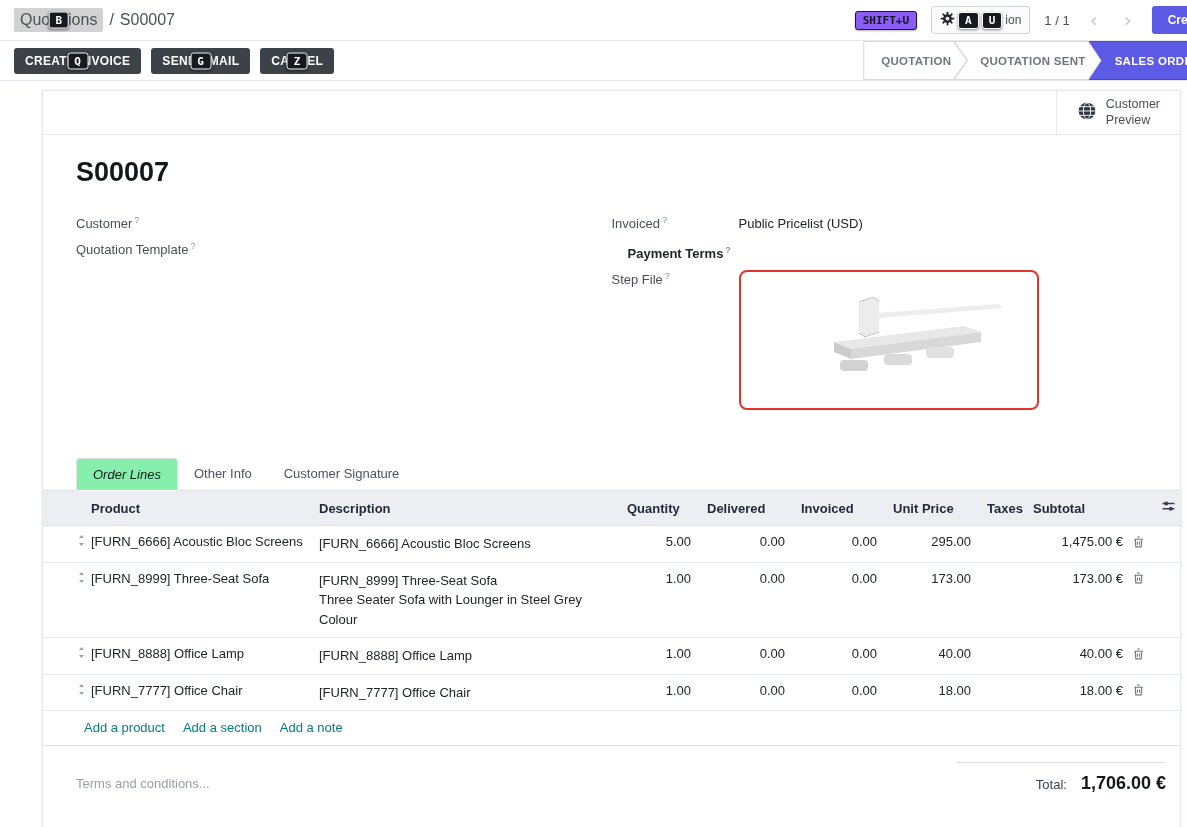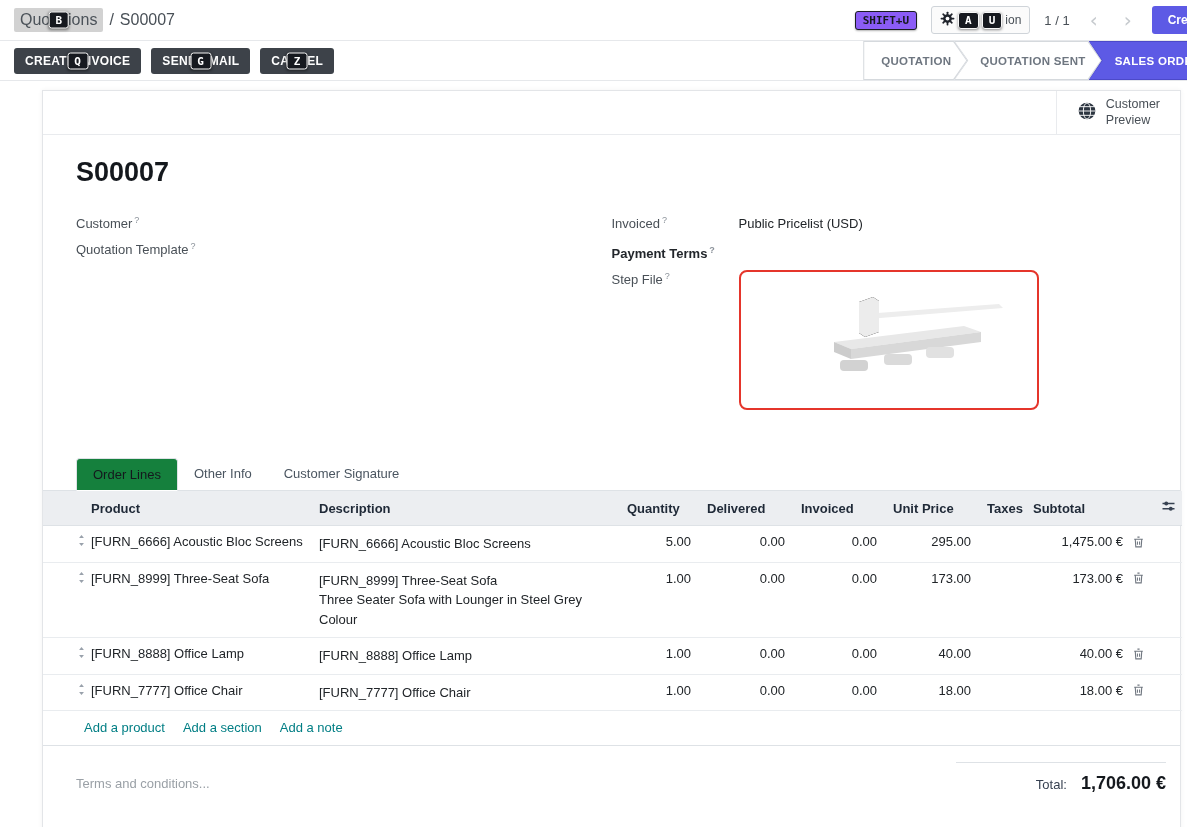--- a/index.html
+++ b/index.html
@@ -55,32 +55,32 @@
     padding:0 20px; border-left:1px solid #e9ebee; background:#fff; cursor:pointer; }
   .cp-text { font-size:12.5px; color:#495057; line-height:1.25; }
   .sheet-body { padding:0 33px; }
   .page-title { font-size:27px; font-weight:bold; color:#14181d; margin:22px 0 26px; }
 
   .field-grid { display:flex; }
   .field-col { width:50%; }
   .field-row { display:flex; margin-bottom:9px; align-items:flex-start; }
   .field-label { width:152px; flex:0 0 152px; color:#495057; padding-top:1px; }
   .field-col.right .field-label { width:127px; flex:0 0 127px; }
-  .field-label.bold { font-weight:bold; color:#22262b; }
+  .field-label.bold { font-weight:bold; color:#22262b;margin-left:16px; }
   .help-sup { color:#8a9199; font-size:9px; vertical-align:super; margin-left:2px; }
   .field-value { color:#212529; line-height:1.6; }
   .link-teal { color:#017e84; cursor:pointer; text-decoration:none; }
   .addr-line { color:#212529; }
   .stepfile-box { width:300px; height:140px; border:2px solid #e5352b; border-radius:8px;
     display:flex; align-items:center; justify-content:center; background:#fff; cursor:pointer; }
 
   
   .tabs { display:flex; margin-top:38px; padding-left:33px; border-bottom:1px solid #dee2e6; }
   .tab { padding:8px 16px; font-size:13px; color:#4a5560; cursor:pointer; position:relative; top:1px; }
-  .tab.active { background:#15803d; border:1px solid #dee2e6; border-bottom-color:#fff; border-radius:4px 4px 0 0; color:#14181d; }
+  .tab.active { background:#86efac; border:1px solid #dee2e6; border-bottom-color:#fff; border-radius:4px 4px 0 0; color:#14181d;font-style:italic; }
 
   
   table.lines { width:100%; border-collapse:collapse; table-layout:fixed; }
   table.lines th { background:#eceef1; font-weight:bold; color:#1f2937; font-size:13px; text-align:left;
     padding:8px 8px; border-bottom:1px solid #dee2e6; }
   table.lines td { padding:8px 8px; border-bottom:1px solid #e9ecef; font-size:13px; color:#212529; vertical-align:top; }
   th.num, td.num { text-align:right; }
   td.desc { white-space:pre-line; line-height:1.5; }
   td.hl, .hl { color:#2e6fd4; }
   .handle-cell { text-align:center; cursor:grab; padding-top:10px; }

